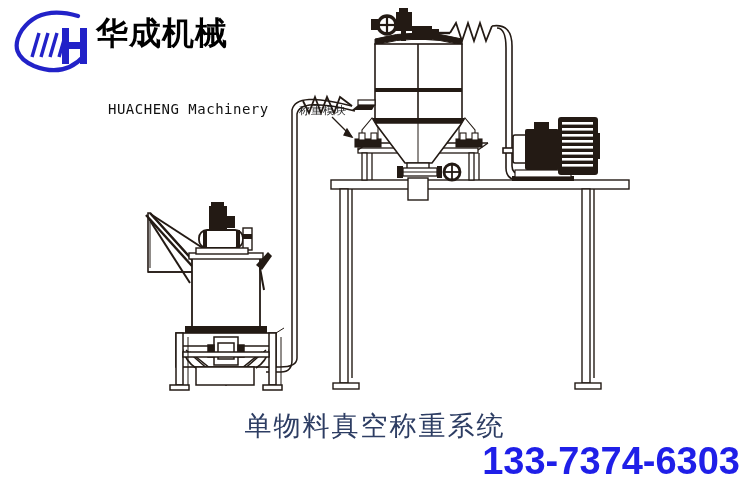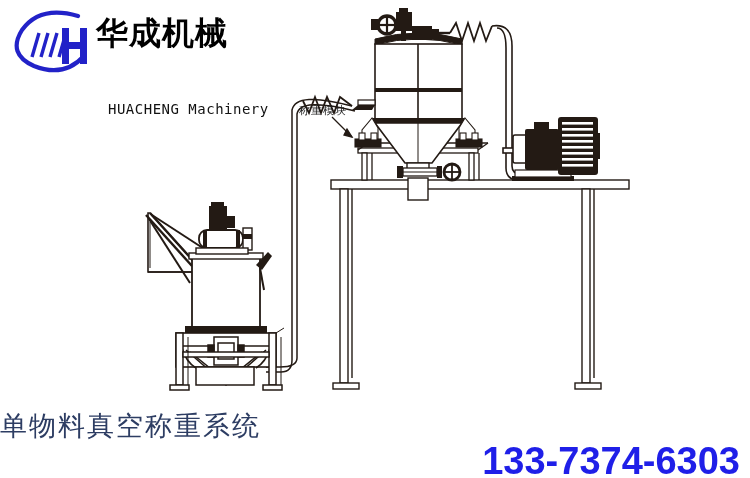--- a/index.html
+++ b/index.html
@@ -28,21 +28,21 @@
   }
 
   
   .callout{
     position:absolute;left:299px;top:103px;
     font-family:"DejaVu Sans","Liberation Sans",sans-serif;
     font-size:11px;color:#1b1b1b;white-space:nowrap;letter-spacing:1px;
   }
   .caption{
     position:absolute;left:0;top:408px;width:750px;
-    text-align:left;
+    text-align:center;
     font-family:"DejaVu Sans","Liberation Sans",sans-serif;
     font-size:27px;color:#2d3d63;letter-spacing:2px;white-space:nowrap;
   }
   .phone{
     position:absolute;right:10px;top:440px;
     font-family:"Liberation Sans","DejaVu Sans",sans-serif;
     font-size:38px;font-weight:bold;color:#1f1fe8;
     letter-spacing:0px;white-space:nowrap;
   }
 </style>

